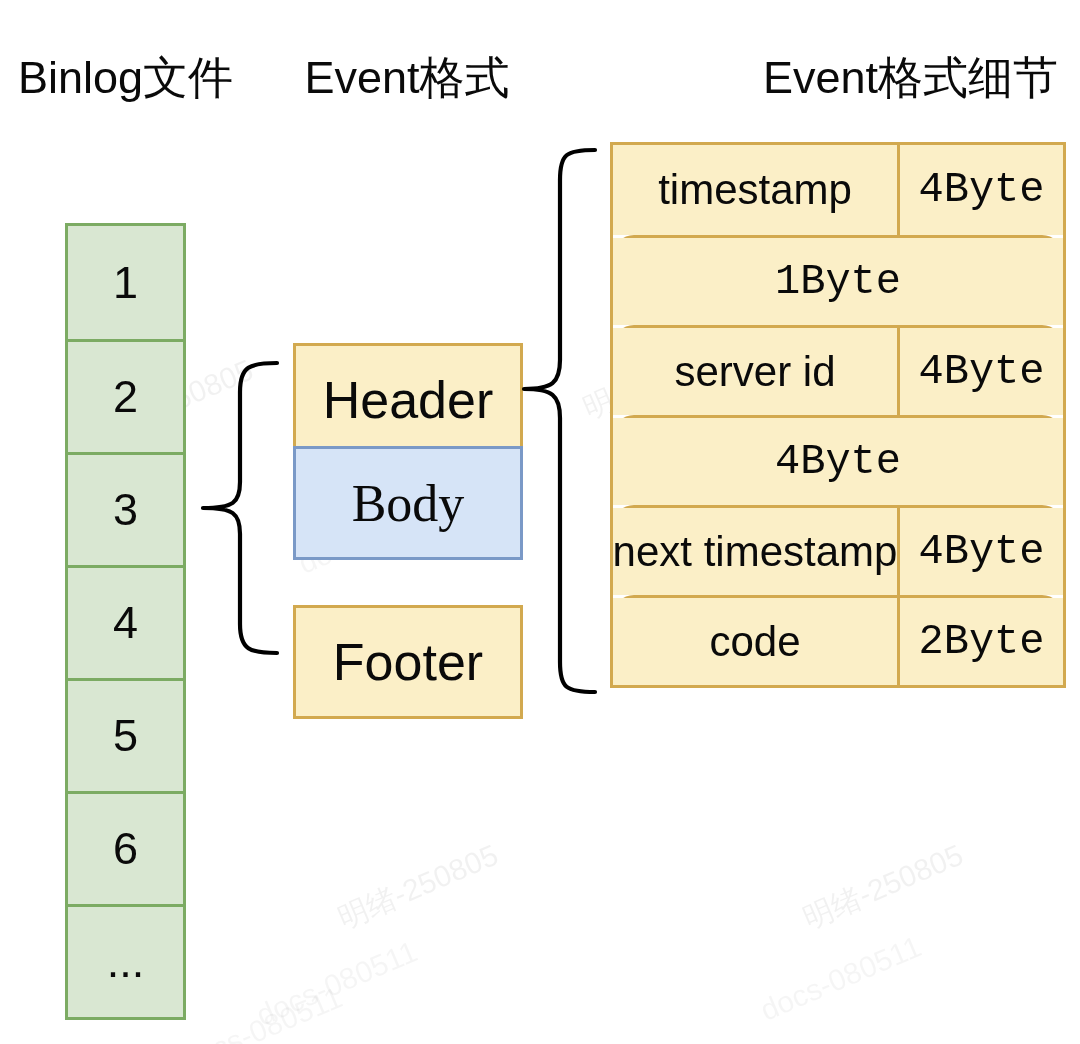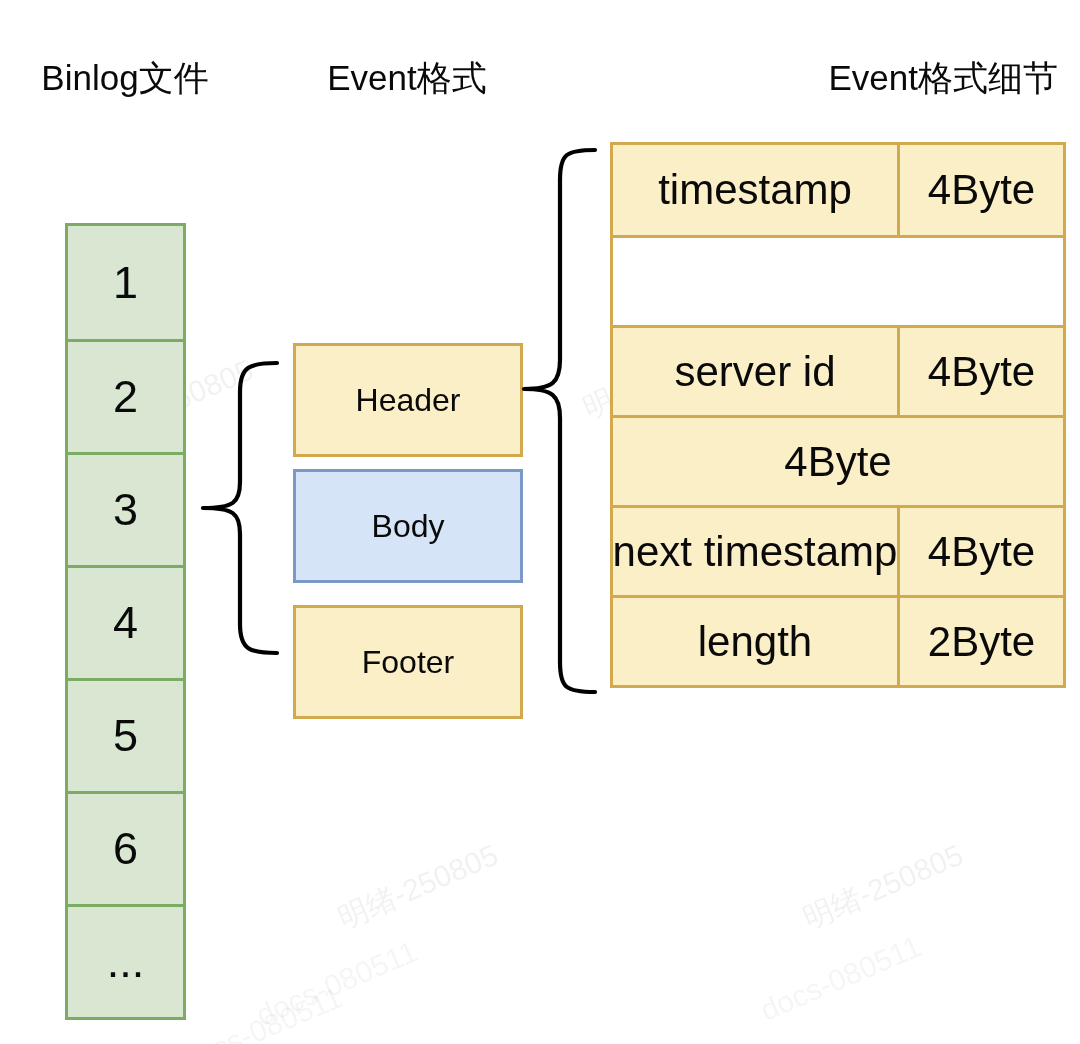--- a/index.html
+++ b/index.html
@@ -9,21 +9,21 @@
     --ink:#0a0a0a; --bg:#ffffff;
   }
   html,body{margin:0;padding:0;}
   body{
     width:1080px;height:1044px;position:relative;overflow:hidden;
     background:var(--bg);color:var(--ink);
     font-family:"Liberation Sans","DejaVu Sans",sans-serif;
   }
   .title{
     position:absolute;top:52px;height:52px;line-height:52px;
-    font-size:35px;text-align:center;white-space:nowrap;
+    font-size:45px;text-align:center;white-space:nowrap;
   }
   #title-binlog{left:18px;width:214px;}
   #title-event{left:294px;width:226px;}
   #title-details{left:692px;width:366px;text-align:right;}
 
   
   .binlog-col{
     position:absolute;left:65px;top:223px;width:121px;height:797px;
     border:3px solid var(--green-border);box-sizing:border-box;
     display:flex;flex-direction:column;
@@ -32,44 +32,44 @@
     height:113px;box-sizing:border-box;background:var(--green-fill);
     display:flex;align-items:center;justify-content:center;
     font-size:45px;
   }
   .binlog-cell + .binlog-cell{border-top:3px solid var(--green-border);}
 
   
   .segment{
     position:absolute;left:293px;width:230px;height:114px;
     box-sizing:border-box;display:flex;align-items:center;justify-content:center;
-    font-size:32px;
+    font-size:52px;
   }
   .seg-yellow{background:var(--yellow-fill);border:3px solid var(--gold-border);}
   .seg-blue{background:var(--blue-fill);border:3px solid var(--blue-border);}
   #seg-header{top:343px;}
-  #seg-body{top:469px;}
+  #seg-body{top:446px;font-family:Liberation Serif, serif;}
   #seg-footer{top:565px;margin-top:40px;}
 
   
   .details-table{
     position:absolute;left:610px;top:142px;width:456px;height:546px;
     border:3px solid var(--gold-border);box-sizing:border-box;
     display:flex;flex-direction:column;
   }
   .dt-row{
-    height:90px;box-sizing:border-box;display:flex;flex:0 0 auto;
+    height:90px;box-sizing:border-box;display:flex;flex:0 0 auto;border-radius:21px;
   }
   .dt-row + .dt-row{border-top:3px solid var(--gold-border);}
   .dt-field,.dt-size{
     background:var(--yellow-fill);display:flex;align-items:center;justify-content:center;
     font-size:42px;box-sizing:border-box;white-space:nowrap;
   }
   .dt-field{width:287px;border-right:3px solid var(--gold-border);}
-  .dt-size{flex:1;}
+  .dt-size{flex:1;font-family:Liberation Mono, monospace;}
 
   
   .brace-layer{position:absolute;left:0;top:0;width:1080px;height:1044px;pointer-events:none;}
   .brace-layer path{fill:none;stroke:#000;stroke-width:4.2;stroke-linecap:round;stroke-linejoin:round;}
 
   
   .wm-layer{position:absolute;left:0;top:0;width:1080px;height:1044px;pointer-events:none;}
   .wm{
     position:absolute;white-space:nowrap;font-size:30px;color:#000;
     transform:rotate(-23deg);transform-origin:0 50%;
@@ -108,34 +108,35 @@
 <div class="segment seg-yellow" id="seg-header">Header</div>
 <div class="segment seg-blue" id="seg-body">Body</div>
 <div class="segment seg-yellow" id="seg-footer">Footer</div>
 
 <div class="details-table">
   <div class="dt-row">
     <div class="dt-field">timestamp</div>
     <div class="dt-size">4Byte</div>
   </div>
   <div class="dt-row">
+    <div class="dt-size">1Byte</div>
   </div>
   <div class="dt-row">
     <div class="dt-field">server id</div>
     <div class="dt-size">4Byte</div>
   </div>
   <div class="dt-row">
     <div class="dt-size">4Byte</div>
   </div>
   <div class="dt-row">
     <div class="dt-field">next timestamp</div>
     <div class="dt-size">4Byte</div>
   </div>
   <div class="dt-row">
-    <div class="dt-field">length</div>
+    <div class="dt-field">code</div>
     <div class="dt-size">2Byte</div>
   </div>
 </div>
 
 <svg class="brace-layer" viewBox="0 0 1080 1044" width="1080" height="1044">
   <path d="M 277 363
            C 250 363, 240 366, 240 392
            L 240 482
            C 240 503, 233 508, 203 508
            C 233 508, 240 513, 240 534

